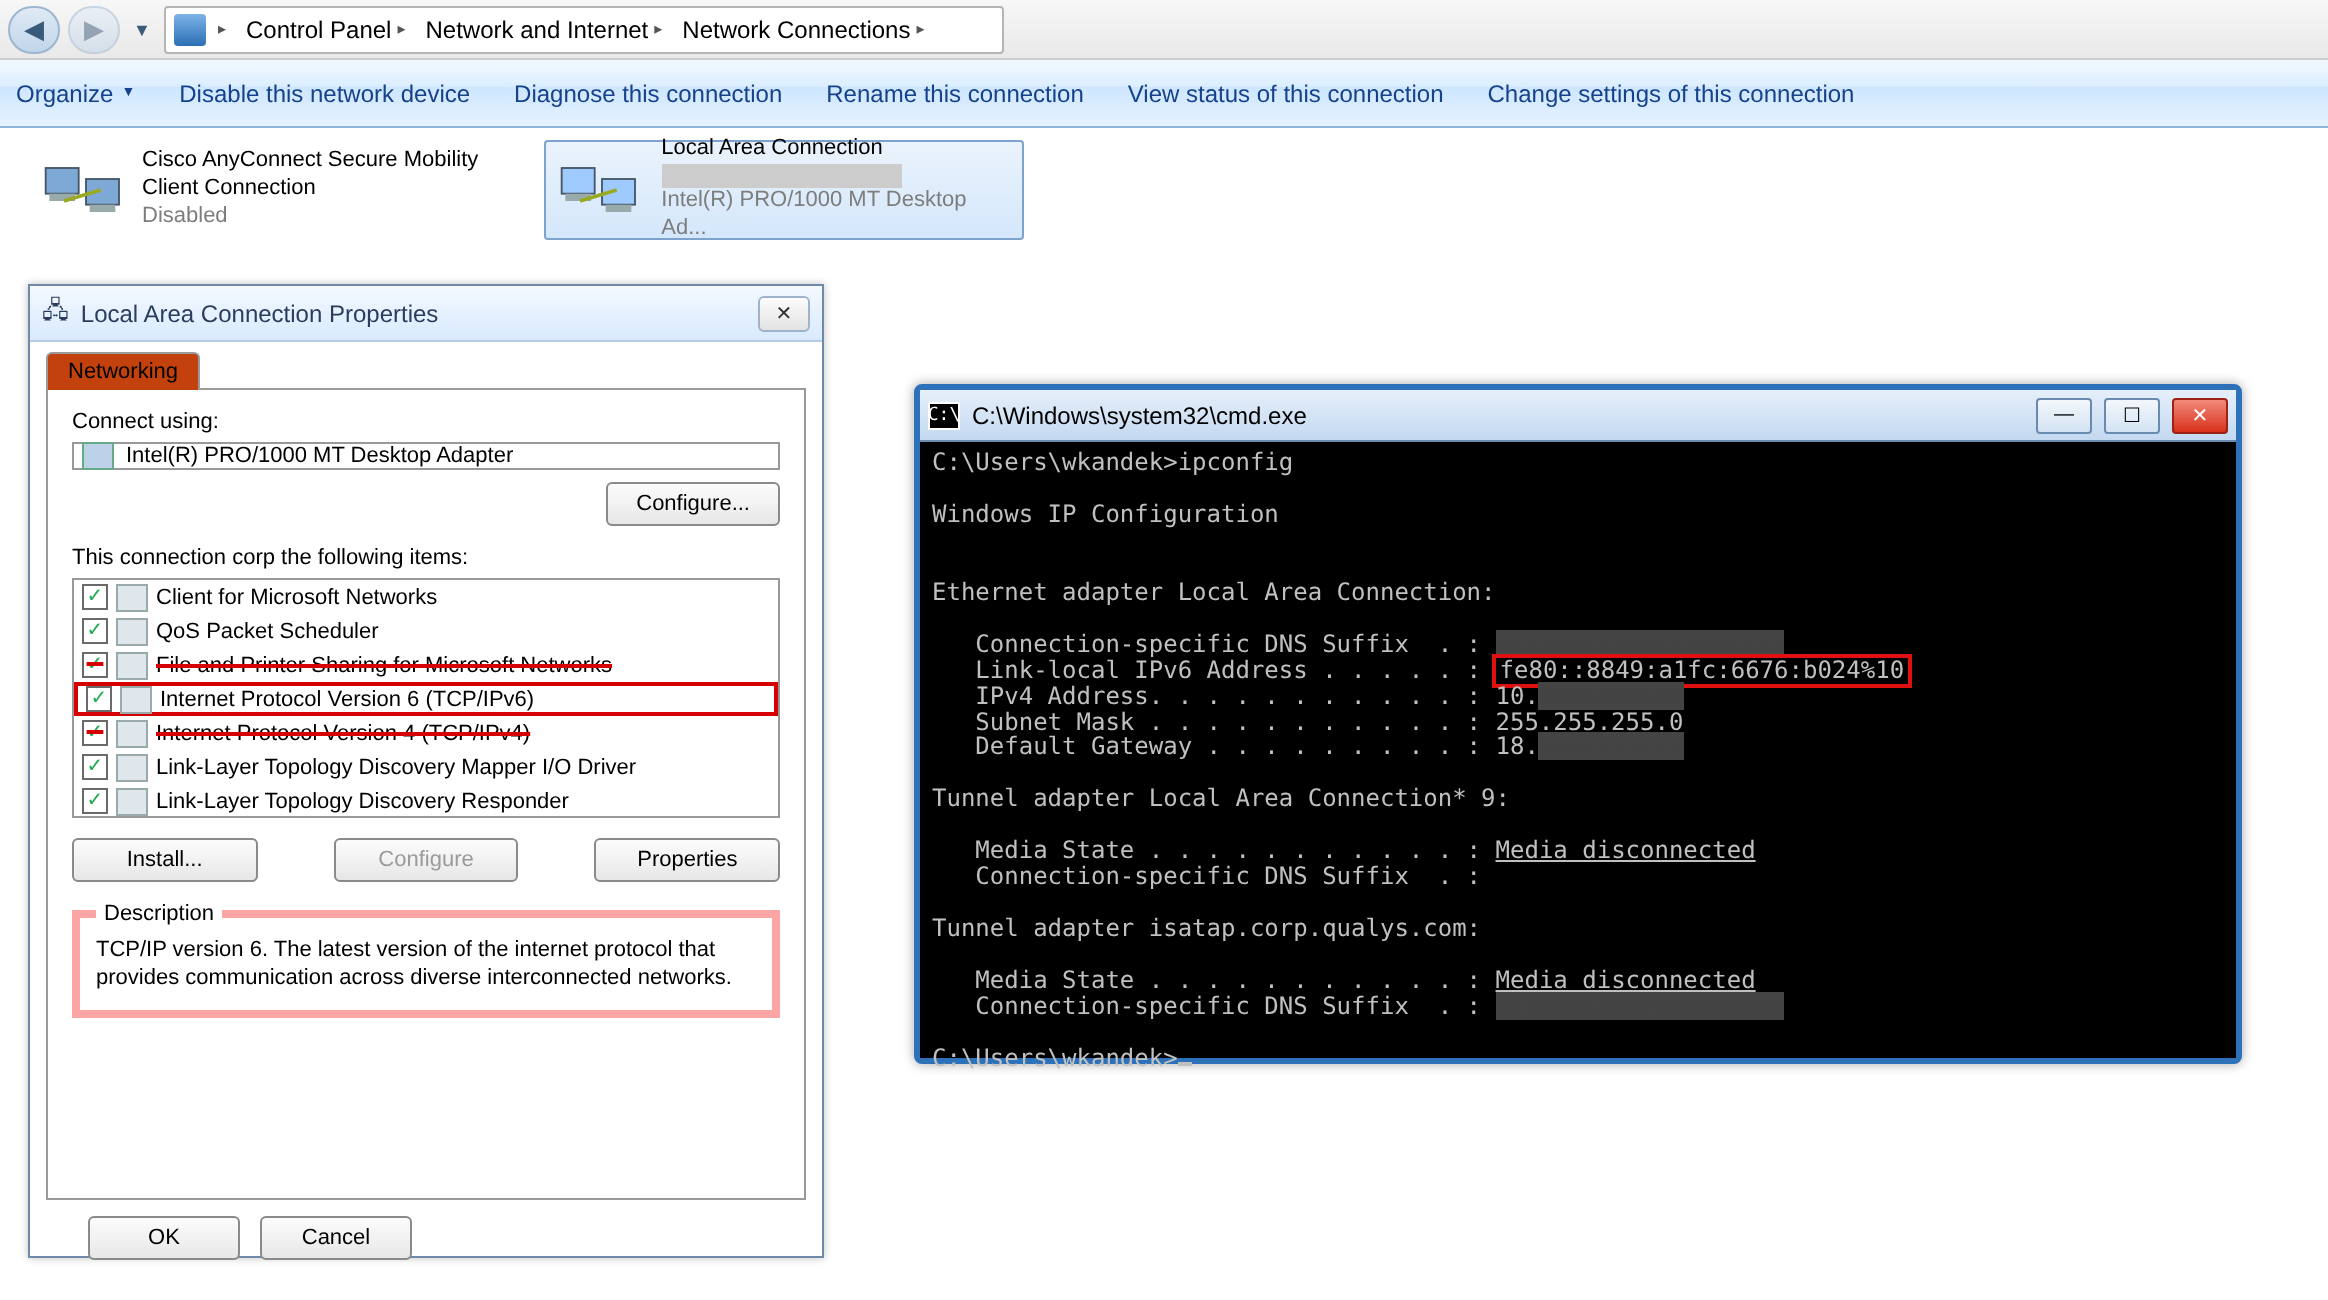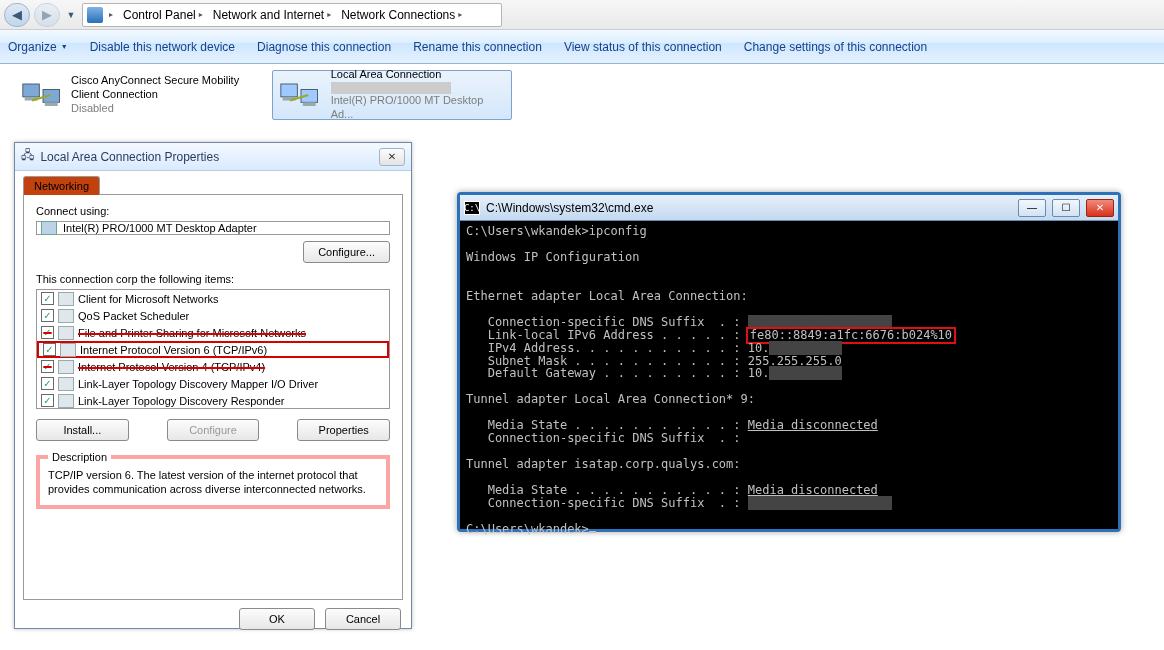--- a/index.html
+++ b/index.html
@@ -54,21 +54,21 @@
   .hl { border:2px solid #d60000; padding:0 2px; position:relative; }
   .strike { text-decoration: line-through solid #d60000 2px; }
   
   .btn-row { display:flex; gap:38px; margin-top:10px; }
   .btn-row .btn { flex:1; }
   
   .fieldset { border:4px solid #fca5a5; margin-top:10px; padding:6px 8px 8px 8px; }
   .fieldset legend { font-size:11px; padding:0 4px; }
   .desc { font-size:11px; line-height:1.25; }
   
-  .dlg-buttons { display:flex; justify-content:flex-end; gap:10px; padding:0 10px 10px 0; }
+  .dlg-buttons { display:flex; justify-content:flex-start; gap:10px; padding:0 10px 10px 0;margin-left:29px; }
   .dlg-buttons .btn { width:76px; }
   
   
   .cmd { position:absolute; left:457px; top:128px; width:664px; height:340px; border:3px solid #2d71b8; border-radius:4px; background:#000; box-shadow:0 0 6px rgba(0,0,0,.35); }
   .cmd-title { height:26px; background: linear-gradient(#e6effa,#c3d9f0); display:flex; align-items:center; padding:0 4px; gap:6px; color:#000; font-size:12px; border-bottom:1px solid #6a8ab0; }
   .cmd-title .sp { flex:1; }
   .win-btn { width:28px; height:18px; border:1px solid #6a8ab0; background:linear-gradient(#f3f7fc,#d3e3f3); border-radius:2px; display:flex; align-items:center; justify-content:center; font-size:10px; }
   .win-btn.close { background:linear-gradient(#f28a7b,#d9311a); color:#fff; border-color:#9a2315;}
   .cmd-ico { width:16px; height:14px; background:#000; border:1px solid #fff; font-family:monospace; font-size:9px; color:#fff; display:flex; align-items:center; justify-content:center;}
   .cmd-body { position:relative; padding:4px 6px; font-family: "Lucida Console", "Consolas", monospace; font-size:12px; color:#c0c0c0; line-height:1.08; white-space:pre; height:calc(100% - 26px); background:#000;}
@@ -240,21 +240,21 @@
 
 <span>Windows IP Configuration</span>
 
 
 <span>Ethernet adapter Local Area Connection:</span>
 
 <span>   Connection-specific DNS Suffix  . : </span><span class="mask">xxxxxxxxxxxxxxxxxxxx</span>
 <span>   Link-local IPv6 Address . . . . . : </span><span class="redbox"><span>fe80::8849:a1fc:6676:b024%10</span></span>
 <span>   IPv4 Address. . . . . . . . . . . : 10.</span><span class="mask">xxxxxxxxxx</span>
 <span>   Subnet Mask . . . . . . . . . . . : 255.255.255.0</span>
-<span>   Default Gateway . . . . . . . . . : 10.</span><span class="mask">xxxxxxxxxx</span>
+<span>   Default Gateway . . . . . . . . . : 18.</span><span class="mask">xxxxxxxxxx</span>
 
 <span>Tunnel adapter Local Area Connection* 9:</span>
 
 <span>   Media State . . . . . . . . . . . : </span><span class="under">Media disconnected</span>
 <span>   Connection-specific DNS Suffix  . : </span>
 
 <span>Tunnel adapter isatap.corp.qualys.com:</span>
 
 <span>   Media State . . . . . . . . . . . : </span><span class="under">Media disconnected</span>
 <span>   Connection-specific DNS Suffix  . : </span><span class="mask">xxxxxxxxxxxxxxxxxxxx</span>

